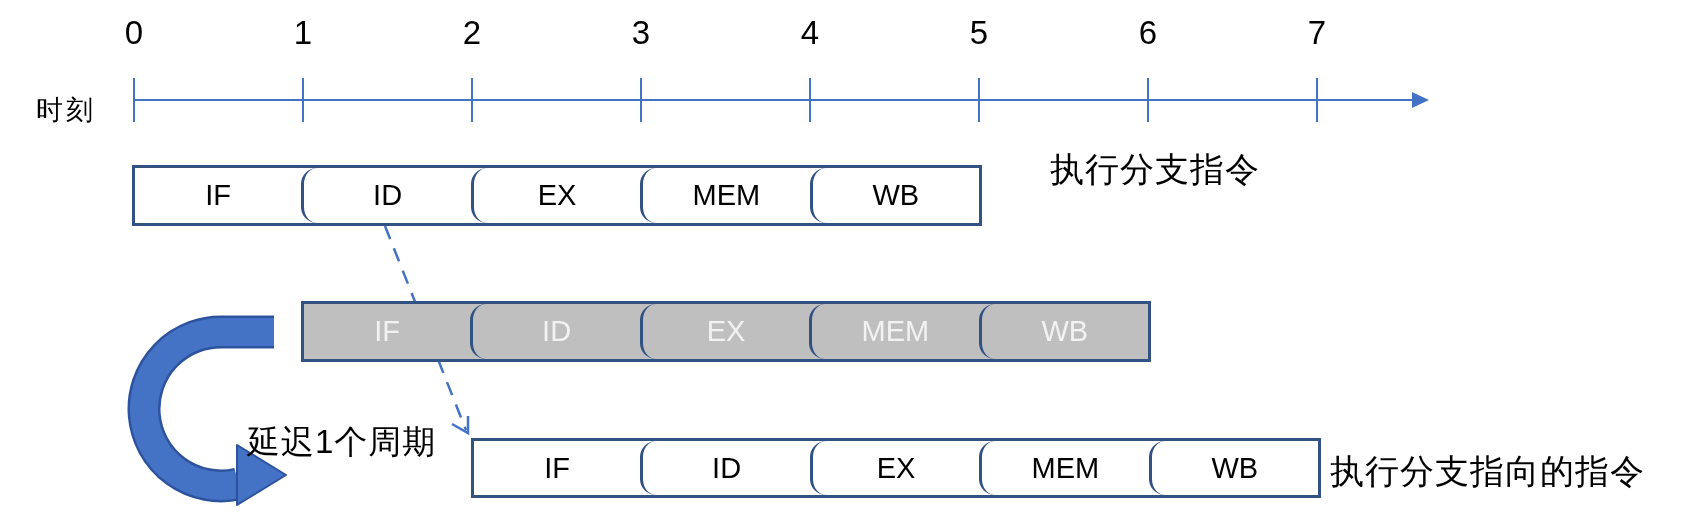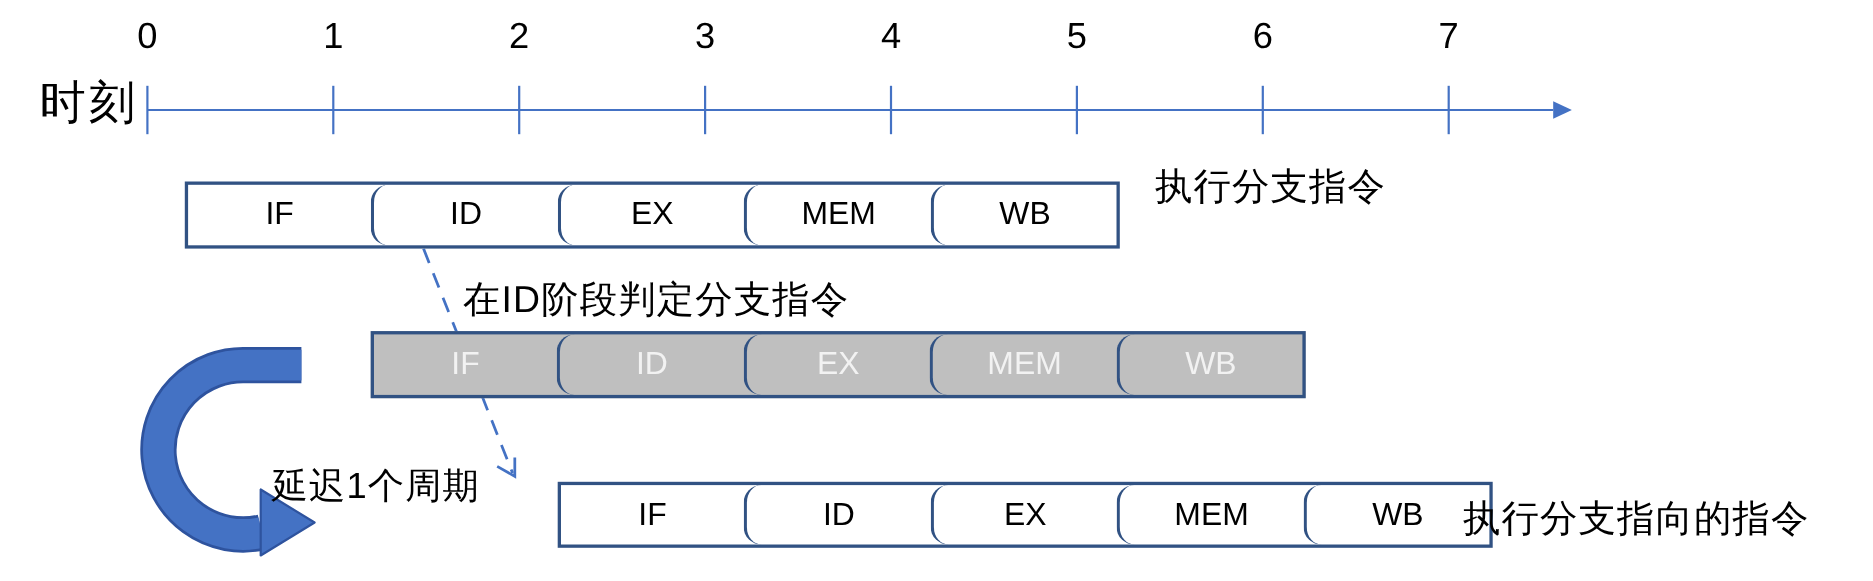--- a/index.html
+++ b/index.html
@@ -13,26 +13,26 @@
   html,body{margin:0;padding:0;background:#fff;}
   .canvas{
     position:relative;width:1703px;height:528px;background:#fff;overflow:hidden;
     font-family:"Liberation Sans","DejaVu Sans",sans-serif;color:var(--text);
   }
   .tick-label{
     position:absolute;top:14px;width:84px;text-align:center;
     font-size:33px;color:#000;font-weight:400;
   }
   .axis-label{
-    position:absolute;left:36px;top:65px;font-size:42px;letter-spacing:3px;color:#000;
+    position:absolute;left:36px;top:92px;font-size:27px;letter-spacing:3px;color:#000;
   }
   .svg-layer{position:absolute;left:0;top:0;width:1703px;height:528px;pointer-events:none;}
   .pipe-row{
     position:absolute;display:flex;box-sizing:border-box;
-    border:3px solid var(--border);background:#fff;margin-left:36px;
+    border:3px solid var(--border);background:#fff;
   }
   .pipe-row .cell{
     flex:1 1 0;display:flex;align-items:center;justify-content:center;
     font-size:29px;color:#000;overflow:hidden;
   }
   .pipe-row .cell + .cell{border-left:3px solid var(--border);border-radius:16px;}
   .pipe-row.disabled{background:var(--gray_fill);}
   .pipe-row.disabled .cell{color:var(--gray_text);}
   .cjk-label{position:absolute;font-size:34px;letter-spacing:1px;white-space:nowrap;color:#000;}
 </style>
@@ -97,17 +97,16 @@
 
   <div class="pipe-row" style="left:471px;top:438px;width:850px;height:60px;">
     <div class="cell">IF</div>
     <div class="cell">ID</div>
     <div class="cell">EX</div>
     <div class="cell">MEM</div>
     <div class="cell">WB</div>
   </div>
 
   <div class="cjk-label" style="left:1050px;top:147px;">执行分支指令</div>
-  <div class="cjk-label" style="left:421px;top:250px;">在ID阶段判定分支指令</div>
   <div class="cjk-label" style="left:247px;top:420px;font-size:33px;text-align:center;">延迟1个周期</div>
   <div class="cjk-label" style="left:1330px;top:449px;">执行分支指向的指令</div>
 
 </div>
 
 </body></html>

